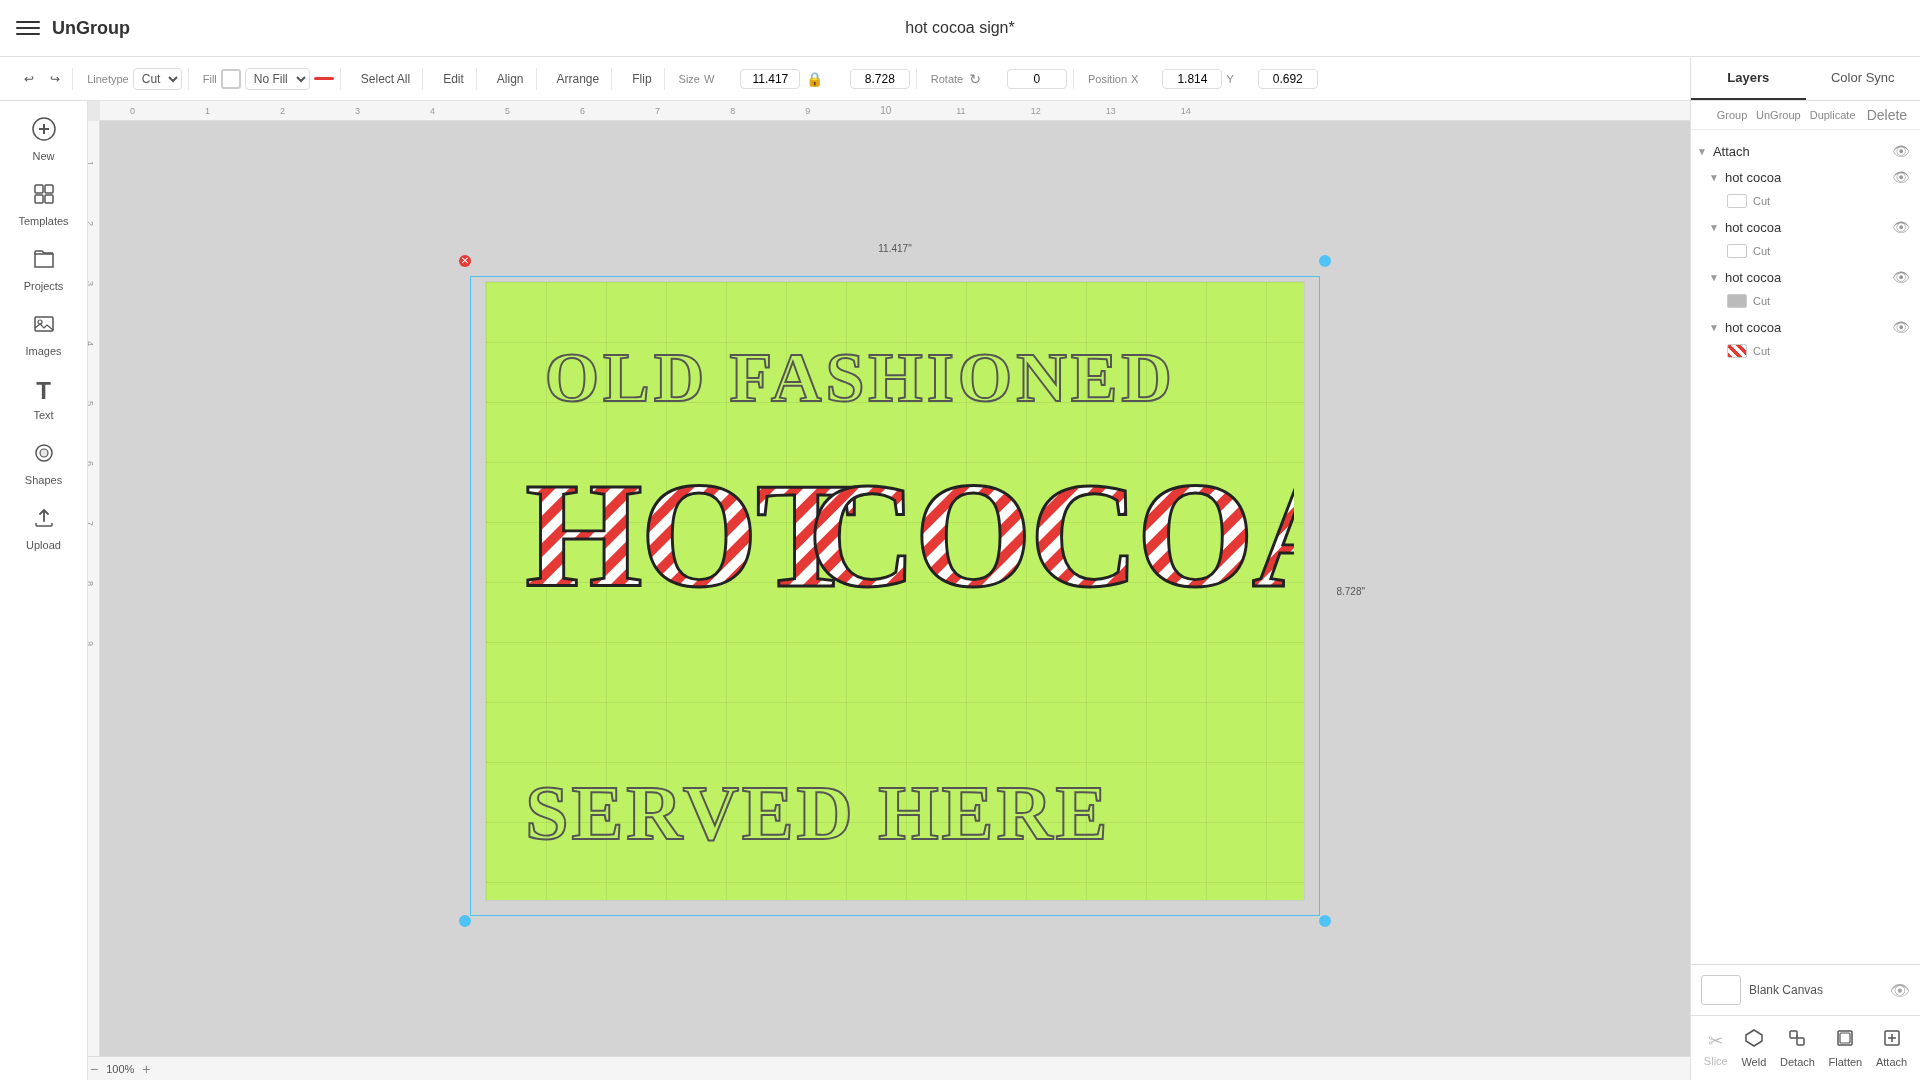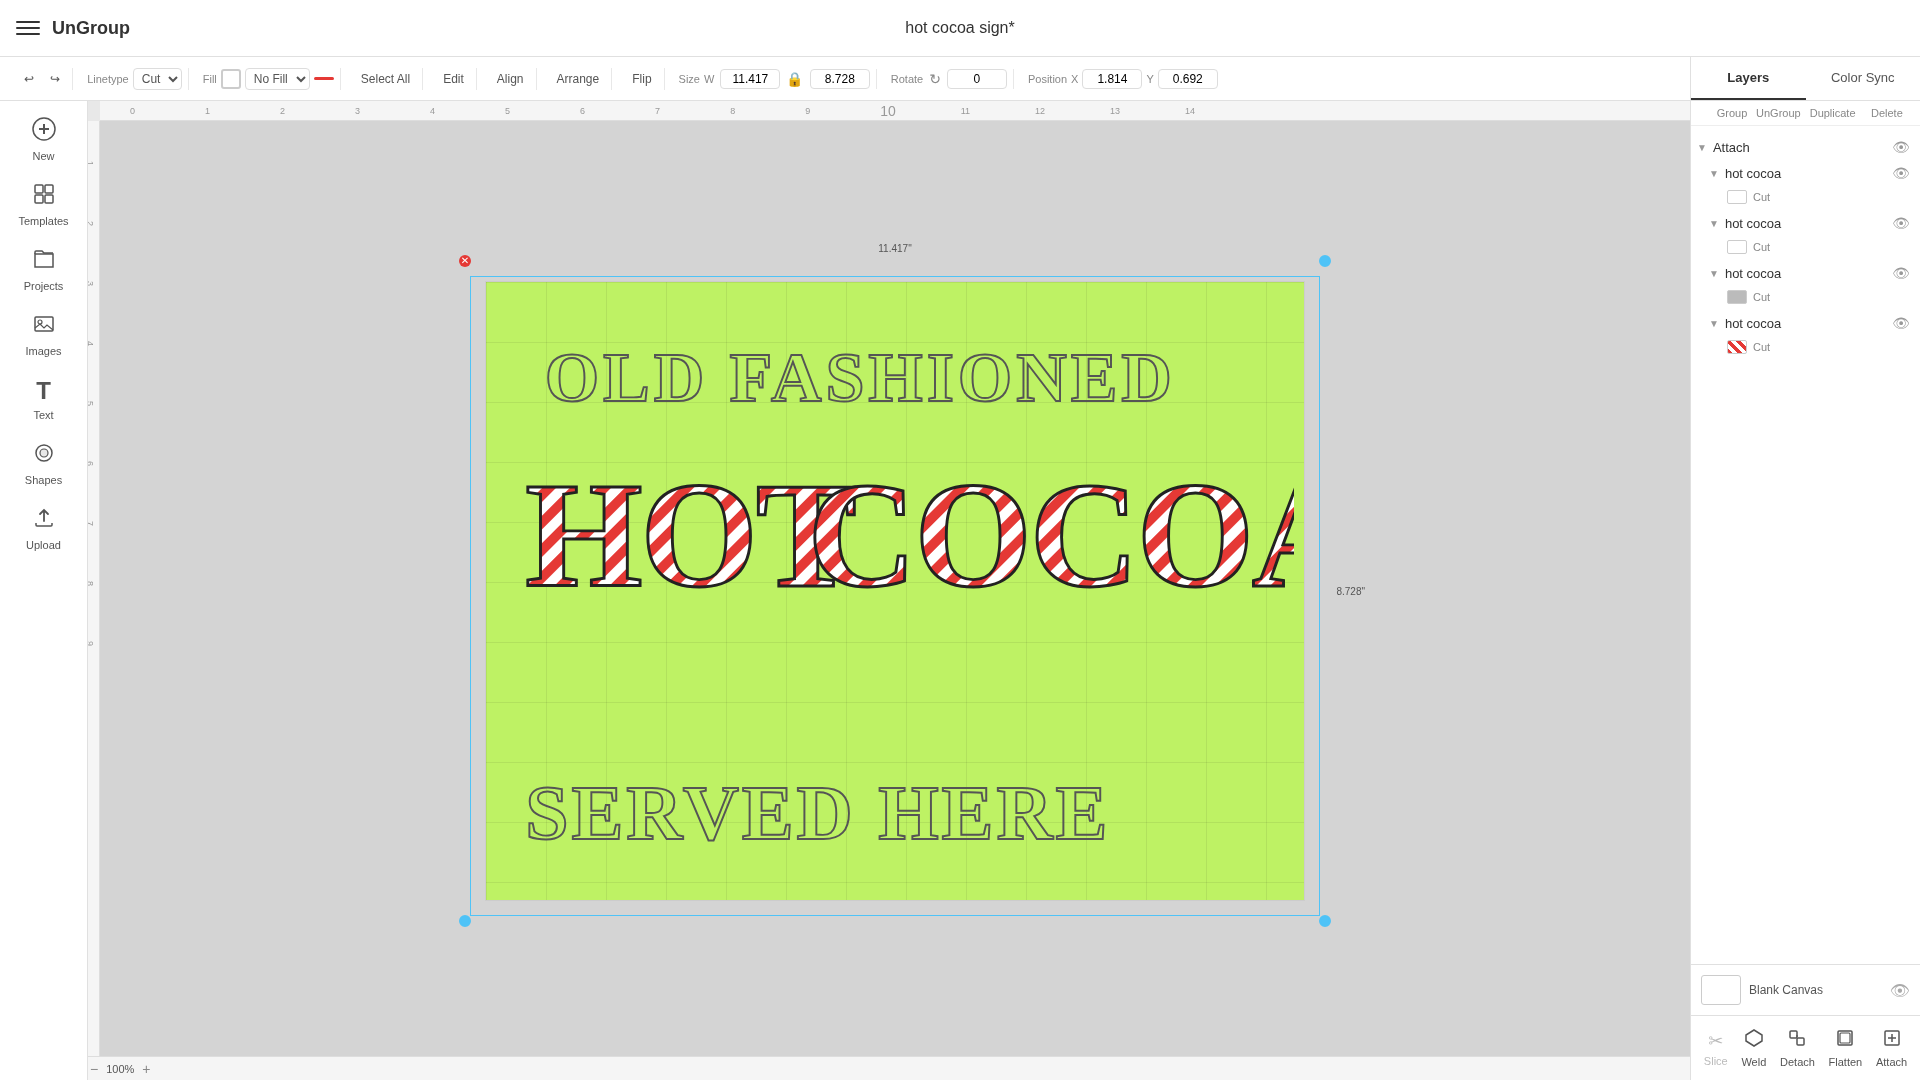--- a/index.html
+++ b/index.html
@@ -38,21 +38,21 @@
       align-items: center;
       padding: 0 12px;
       gap: 8px;
       z-index: 99;
     }
     .toolbar-group { display: flex; align-items: center; gap: 4px; padding: 0 6px; border-right: 1px solid #e8e8e8; }
     .toolbar-group:last-child { border-right: none; }
     .toolbar-btn { background: none; border: none; cursor: pointer; padding: 4px 6px; font-size: 12px; color: #555; display: flex; align-items: center; gap: 3px; border-radius: 4px; }
     .toolbar-label { font-size: 11px; color: #888; }
     .toolbar-select { border: 1px solid #ddd; border-radius: 4px; padding: 2px 4px; font-size: 12px; color: #555; background: #fff; cursor: pointer; }
-    .toolbar-input { border: 1px solid #ddd; border-radius: 4px; padding: 2px 6px; font-size: 12px; width: 60px; text-align: center; }
+    .toolbar-input { border: 1px solid #ddd; border-radius: 4px; padding: 2px 6px; font-size: 12px; width: 60px; text-align: center; margin-left: 20px; }
     .fill-swatch { width: 20px; height: 20px; border: 2px solid #ccc; border-radius: 3px; background: none; }
     .fill-line { width: 20px; height: 3px; background: #e53935; border-radius: 2px; }
 
     
     #left-sidebar {
       position: absolute;
       top: 101px;
       left: 0;
       width: 88px;
       height: calc(1080px - 101px);
@@ -375,21 +375,21 @@
     <span style="margin-left:30px;font-size:9px;color:#999">0</span>
     <span style="margin-left:70px;font-size:9px;color:#999">1</span>
     <span style="margin-left:70px;font-size:9px;color:#999">2</span>
     <span style="margin-left:70px;font-size:9px;color:#999">3</span>
     <span style="margin-left:70px;font-size:9px;color:#999">4</span>
     <span style="margin-left:70px;font-size:9px;color:#999">5</span>
     <span style="margin-left:70px;font-size:9px;color:#999">6</span>
     <span style="margin-left:70px;font-size:9px;color:#999">7</span>
     <span style="margin-left:70px;font-size:9px;color:#999">8</span>
     <span style="margin-left:70px;font-size:9px;color:#999">9</span>
-    <span style="margin-left:70px;font-size:14px;color:#999">10</span>
+    <span style="margin-left:70px;font-size:10px;color:#999">10</span>
     <span style="margin-left:65px;font-size:9px;color:#999">11</span>
     <span style="margin-left:65px;font-size:9px;color:#999">12</span>
     <span style="margin-left:65px;font-size:9px;color:#999">13</span>
     <span style="margin-left:65px;font-size:9px;color:#999">14</span>
   </div>
 
   <div id="ruler-v">
     <span style="margin-top:40px;font-size:9px;color:#999;writing-mode:vertical-rl">1</span>
     <span style="margin-top:55px;font-size:9px;color:#999;writing-mode:vertical-rl">2</span>
     <span style="margin-top:55px;font-size:9px;color:#999;writing-mode:vertical-rl">3</span>
@@ -467,21 +467,21 @@
     </div>
     <div class="right-tab">
       <span>Color Sync</span>
     </div>
   </div>
 
   <div style="display:flex;align-items:center;padding:6px 10px;gap:8px;border-bottom:1px solid #eee">
     <button style="background:none;border:none;font-size:11px;color:#888;cursor:pointer;flex:1;text-align:right">Group</button>
     <button style="background:none;border:none;font-size:11px;color:#888;cursor:pointer;flex:1;text-align:center">UnGroup</button>
     <button style="background:none;border:none;font-size:11px;color:#888;cursor:pointer;flex:1;text-align:center">Duplicate</button>
-    <button style="background:none;border:none;font-size:11px;color:#888;cursor:pointer;flex:1;">Delete</button>
+    <button style="background:none;border:none;font-size:14px;color:#888;cursor:pointer;flex:1;">Delete</button>
   </div>
 
   <div id="layers-panel">
 
     <div class="layer-group">
       <div class="layer-group-header">
         <span class="layer-chevron">▼</span>
         <span class="layer-name">Attach</span>
         <span class="layer-eye">👁</span>
       </div>

